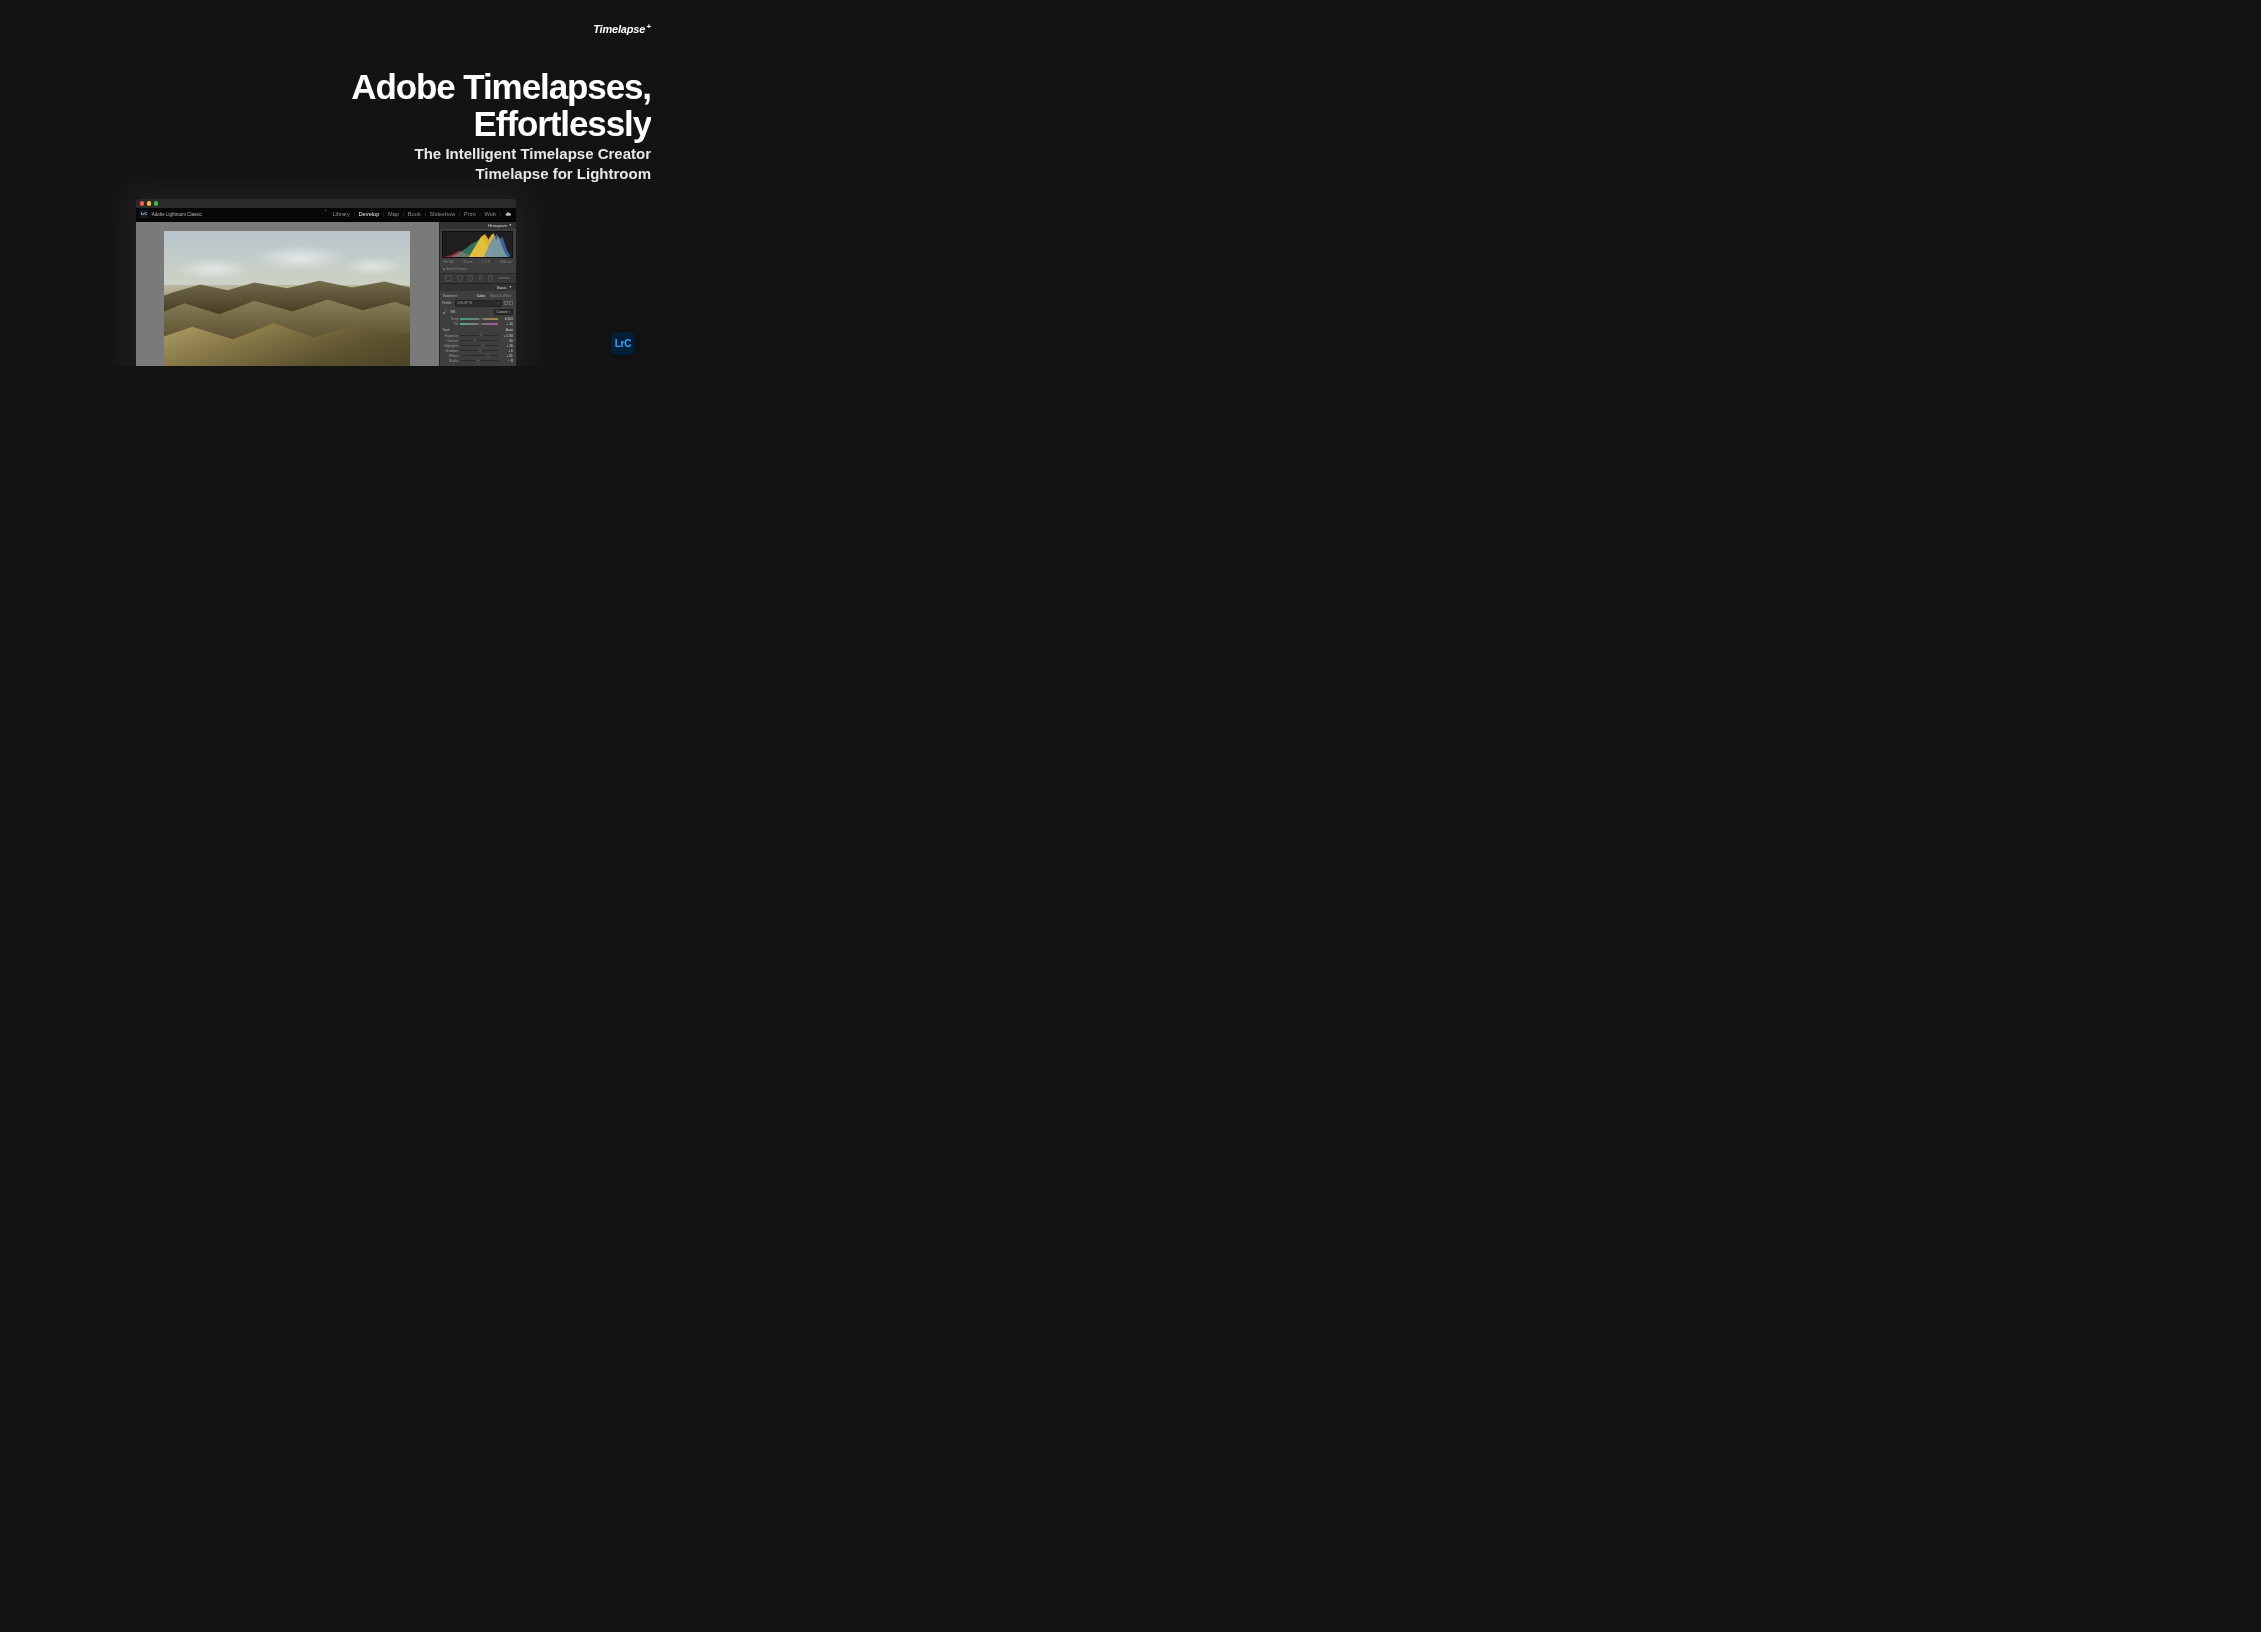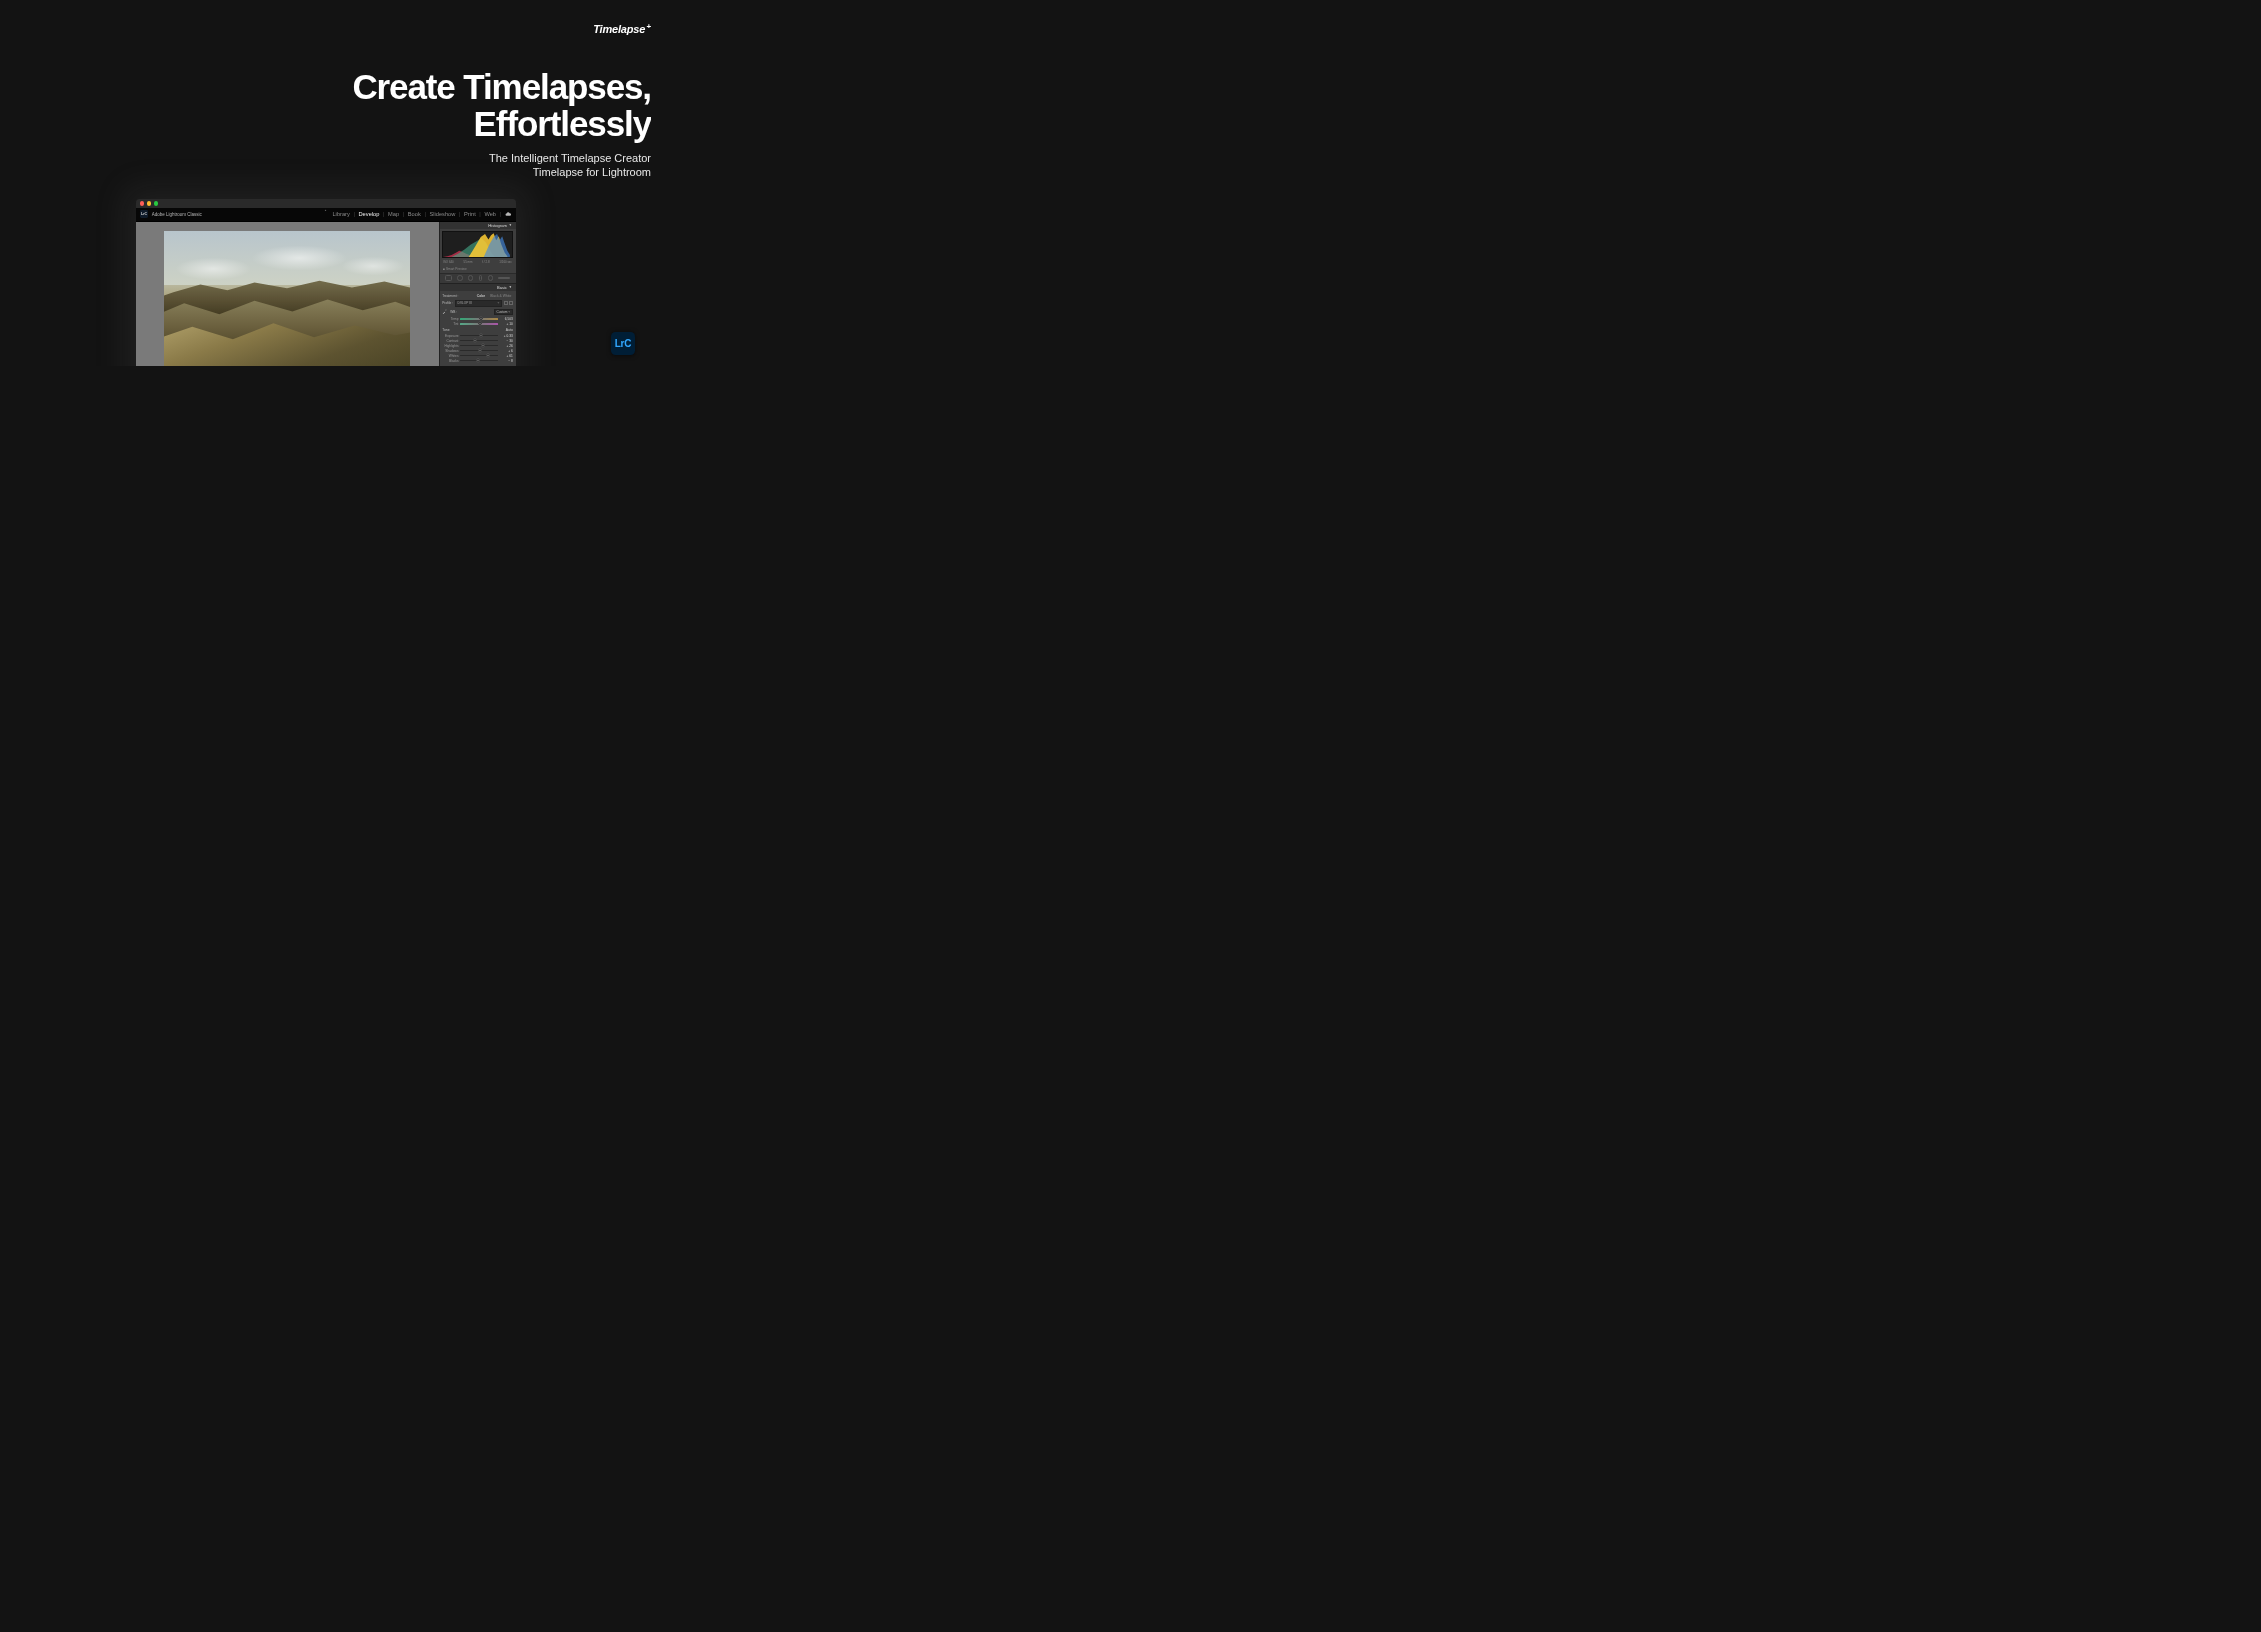--- a/index.html
+++ b/index.html
@@ -29,23 +29,23 @@
   }
   .brand .plus { font-style: normal; font-weight: 800; font-size: 8.1px; margin-top: -3.6px;}
   .headline {
     margin-top: 33px;
     font-size: 35px;
     font-weight: 600;
     letter-spacing: -1.1px;
     line-height: 1.08;
   }
   .sub {
-    margin-top: 8px;
-    font-size: 11px;
-    font-weight: 400;
+    margin-top: 1px;
+    font-size: 15px;
+    font-weight: 700;
     color: #e8e8e8;
     line-height: 1.3;
   }
 
   
   .app-window {
     position: absolute;
     top: 199px;
     left: 50%;
     transform: translateX(-50%);
@@ -229,21 +229,21 @@
 </style>
 </head>
 <body>
 
 <div class="hero">
   <div class="brand">
     <span>Timelapse</span>
     <span class="plus">+</span>
   </div>
   <h1 class="headline">
-    <span>Create Timelapses,</span><br>
+    <span>Adobe Timelapses,</span><br>
     <span>Effortlessly</span>
   </h1>
   <p class="sub">
     <span>The Intelligent Timelapse Creator</span><br>
     <span>Timelapse for Lightroom</span>
   </p>
 </div>
 
 <div class="app-window">
   <div class="titlebar">

